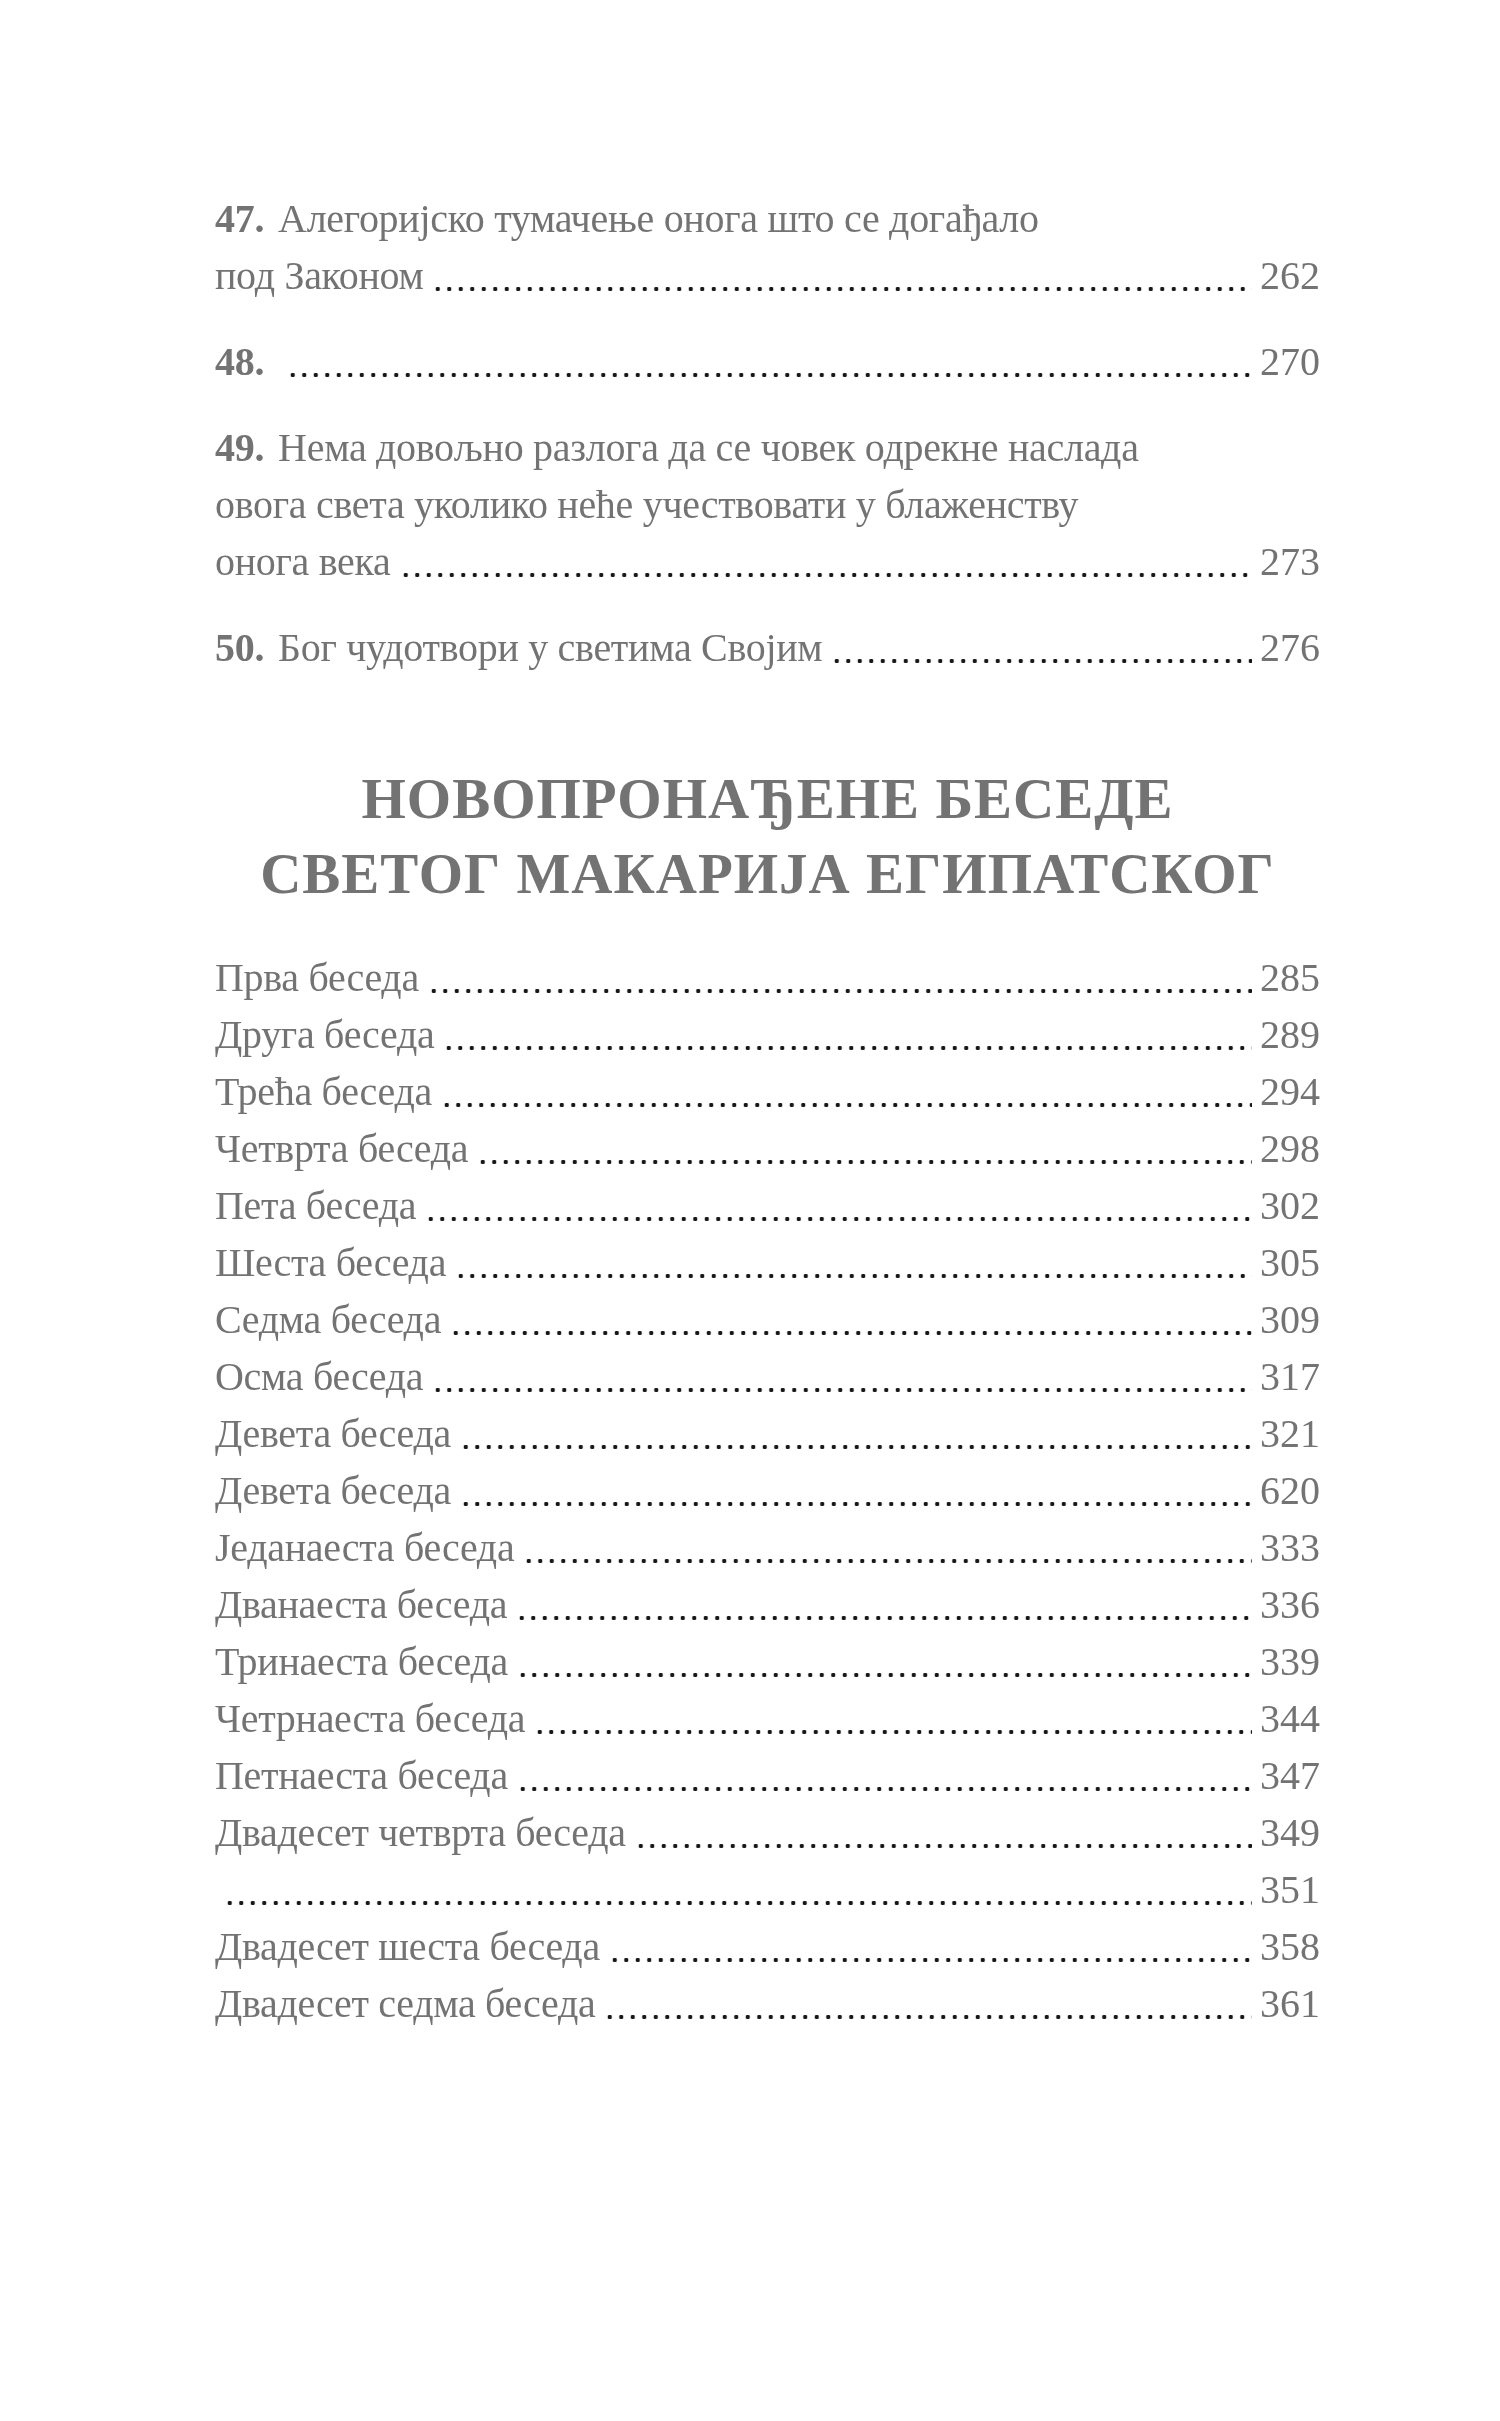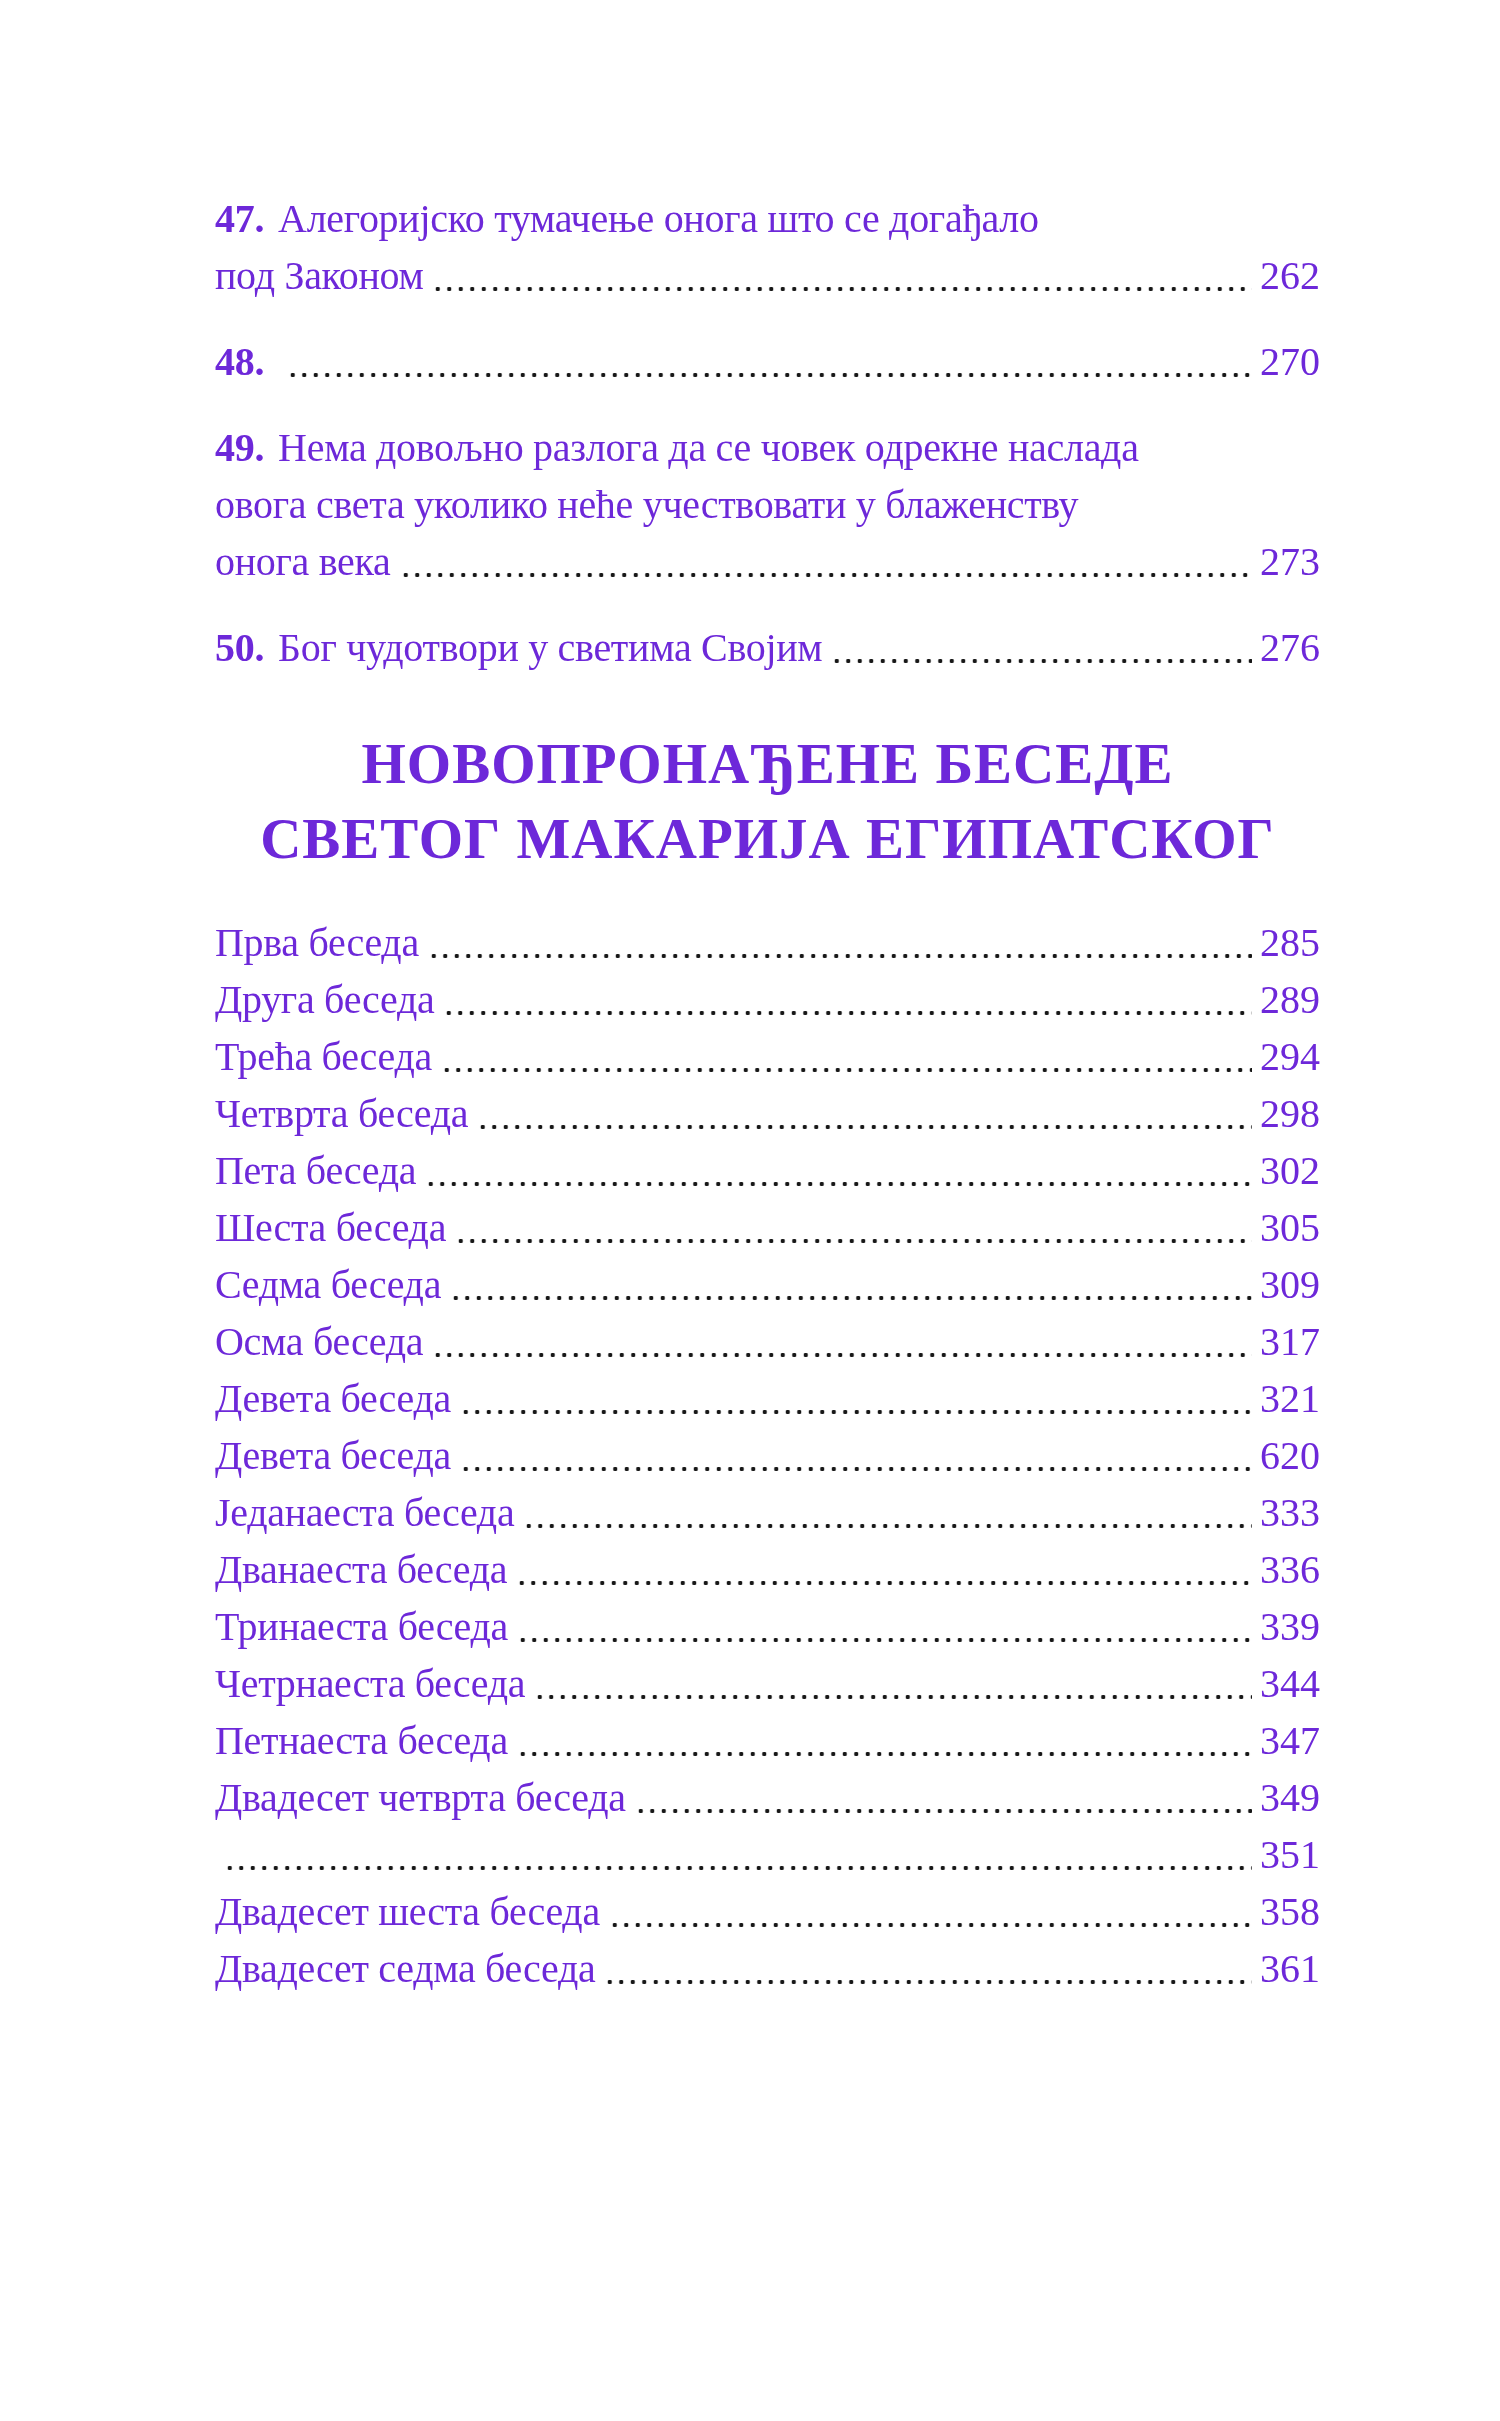--- a/index.html
+++ b/index.html
@@ -2,21 +2,21 @@
 <html><head>
 <meta charset="utf-8">
 <style>
   html, body { margin: 0; padding: 0; background: #e8e8e8; }
   .page {
     position: relative;
     width: 1500px;
     height: 2421px;
     margin: 0 auto;
     background: #ffffff;
-    color: #6d28d9;
+    color: #737373;
     font-family: "Liberation Serif", "DejaVu Serif", serif;
     overflow: hidden;
   }
   .content {
     position: absolute;
     left: 215px;
     right: 180px;
     top: 190px;
   }
   .line {
@@ -37,21 +37,21 @@
     min-width: 30px;
     align-self: stretch;
     margin: 0 8px 0 9px;
     background-image: radial-gradient(circle, #171717 1.9px, rgba(0,0,0,0) 2.5px);
     background-size: 11.5px 6px;
     background-repeat: repeat-x;
     background-position: left bottom 12px;
   }
   .pg { letter-spacing: 0; }
   .heading {
-    margin-top: 50px;
+    margin-top: 85px;
     text-align: center;
     font-weight: bold;
     font-size: 57px;
     line-height: 75px;
     letter-spacing: 1px;
   }
   .sermons { margin-top: 38px; text-align: right; }
 </style>
 </head>
 <body>

